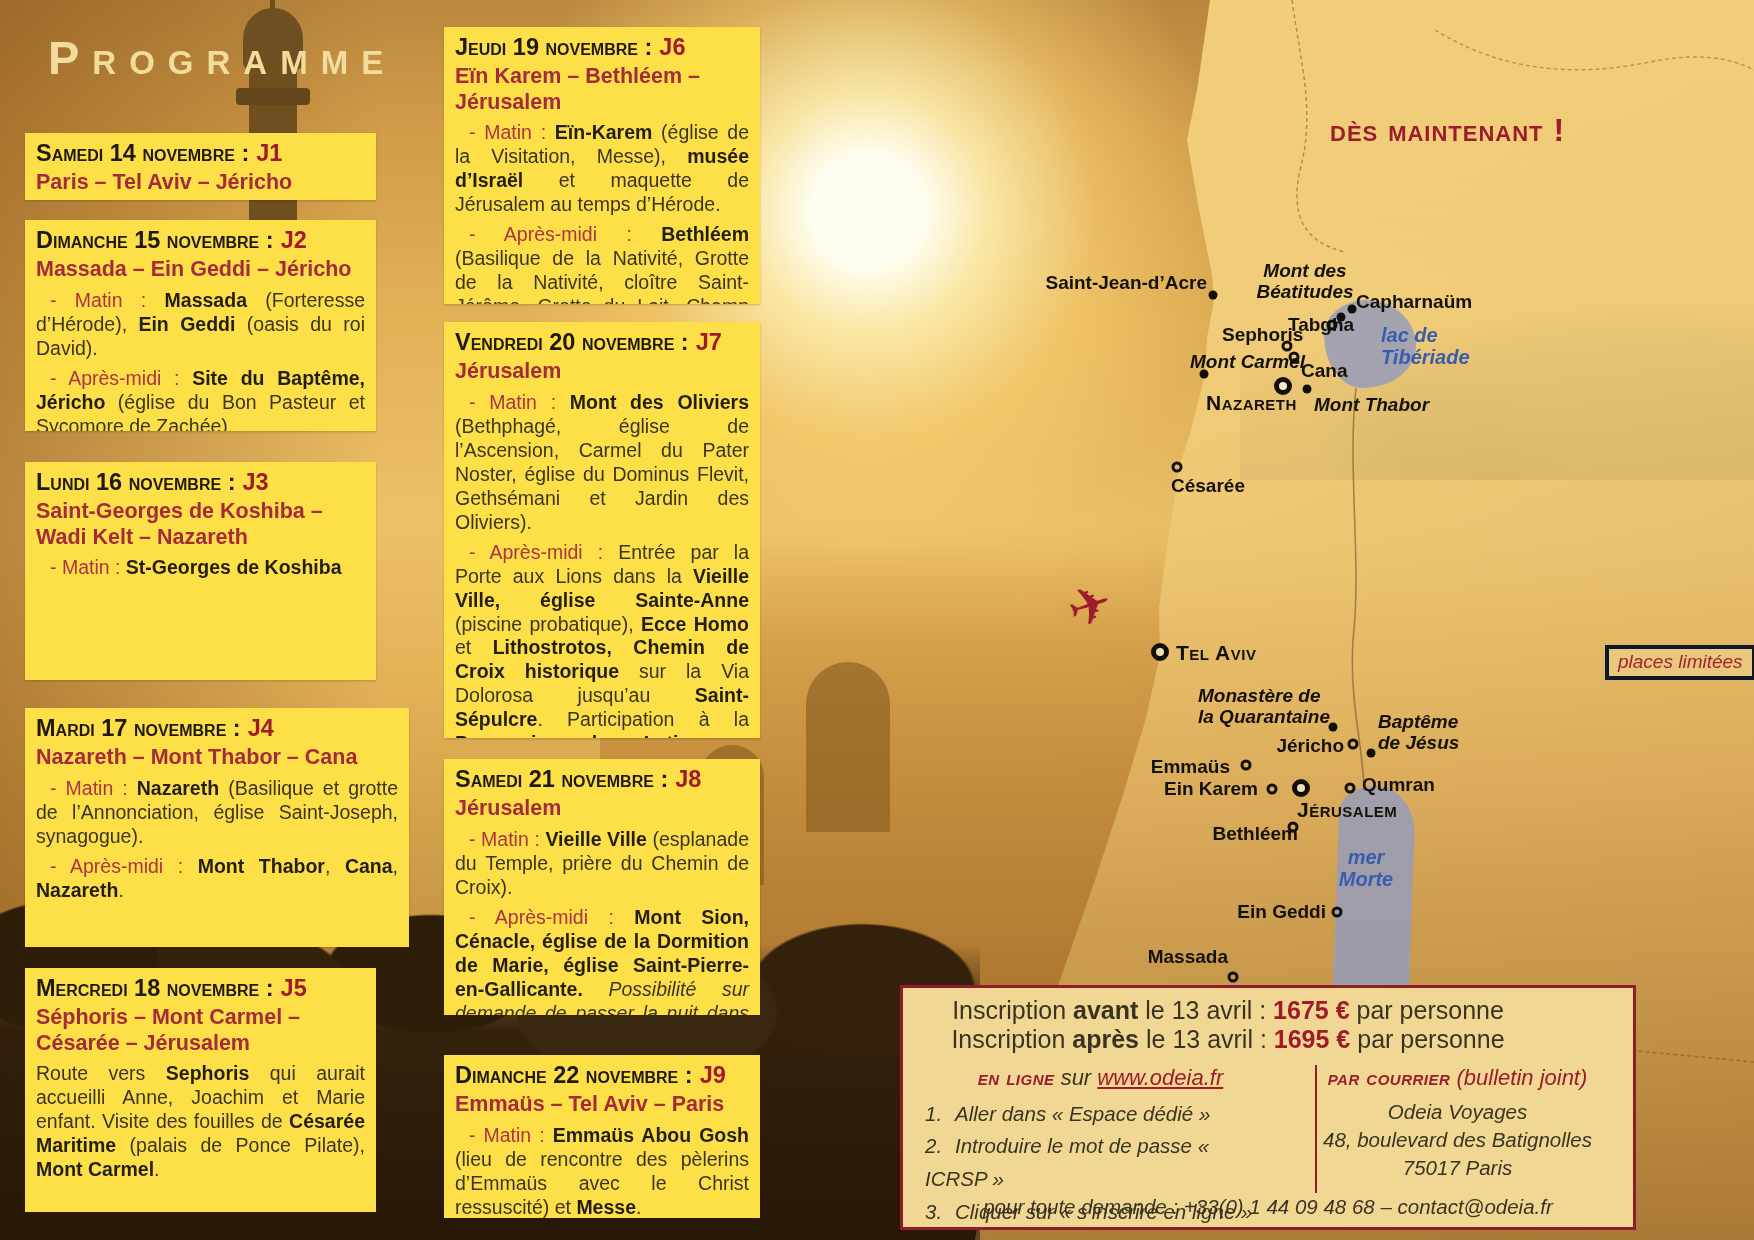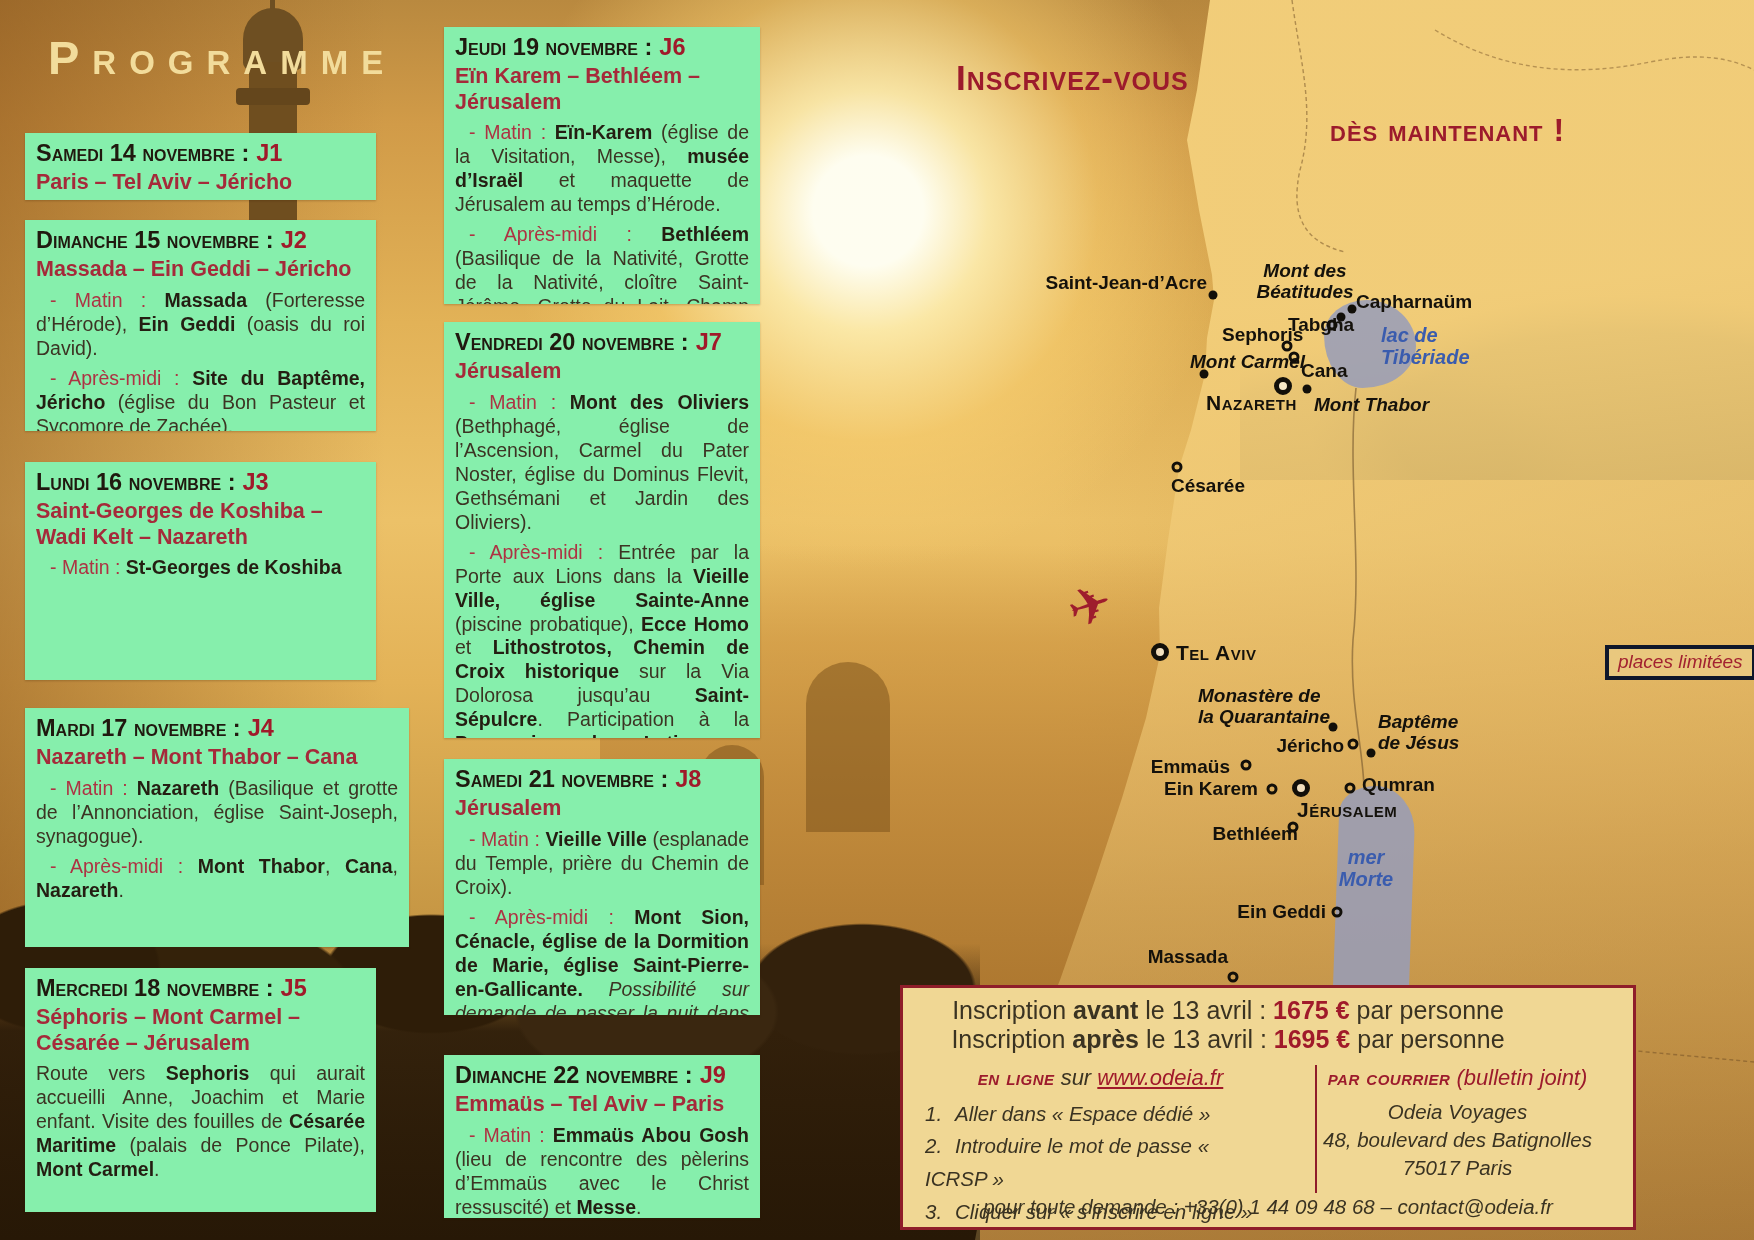--- a/index.html
+++ b/index.html
@@ -58,21 +58,21 @@
 
   
   #programme-title{position:absolute;left:48px;top:30px;font-size:47px;font-weight:800;
     letter-spacing:13px;color:#f2dc9b;font-variant:small-caps;}
   #banner-line1{position:absolute;left:956px;top:58px;font-size:35px;font-weight:800;
     color:#9c1b2c;font-variant:small-caps;letter-spacing:1px;}
   #banner-line2{position:absolute;left:1330px;top:112px;font-size:32px;font-weight:800;
     color:#9c1b2c;font-variant:small-caps;letter-spacing:1px;}
 
   
-  .daybox{position:absolute;background:#86efac;box-sizing:border-box;padding:8px 11px 8px 11px;
+  .daybox{position:absolute;background:#fde047;box-sizing:border-box;padding:8px 11px 8px 11px;
     overflow:hidden;box-shadow:0 1px 2px rgba(60,30,0,.25);}
   .day-header{font-variant:small-caps;font-weight:800;font-size:23.5px;color:#20190f;line-height:1.1;}
   .day-code{color:#a01a2a;margin-left:7px;font-variant:normal;}
   .day-route{font-weight:700;font-size:21.5px;color:#a52a3a;line-height:1.2;margin-top:3px;}
   .day-para{margin:6px 0 0 0;font-size:19.5px;line-height:1.23;color:#3c3423;text-align:justify;}
   .day-para.ind{text-indent:14px;}
   .day-para b{color:#241e12;}
   .seg-red{color:#ad3343;}
   .seg-i{font-style:italic;}
 
@@ -220,21 +220,20 @@
       <span class="dotm o" style="left: 1272px; top: 789px;"></span>
       <span class="dotm ring" style="left: 1301px; top: 788px;"></span>
       <span class="dotm o" style="left: 1350px; top: 788px;"></span>
       <span class="dotm o" style="left: 1293px; top: 827px;"></span>
       <span class="dotm o" style="left: 1337px; top: 912px;"></span>
       <span class="dotm o" style="left: 1233px; top: 977px;"></span>
     </div>
   <div id="badge">places limitées</div>
 
   <div id="programme-title">Programme</div>
-  <div id="banner-line1">Inscrivez-vous</div>
   <div id="banner-line2">dès maintenant !</div>
 
   <div id="boxes">
       <div class="daybox" style="left: 25px; top: 133px; width: 351px; height: 67px;">
         <div class="day-header"><span>Samedi 14 novembre :</span><span class="day-code">J1</span></div>
         <div class="day-route">Paris – Tel Aviv – Jéricho</div>
       </div>
       <div class="daybox" style="left: 25px; top: 220px; width: 351px; height: 211px;">
         <div class="day-header"><span>Dimanche 15 novembre :</span><span class="day-code">J2</span></div>
         <div class="day-route">Massada – Ein Geddi – Jéricho</div>

